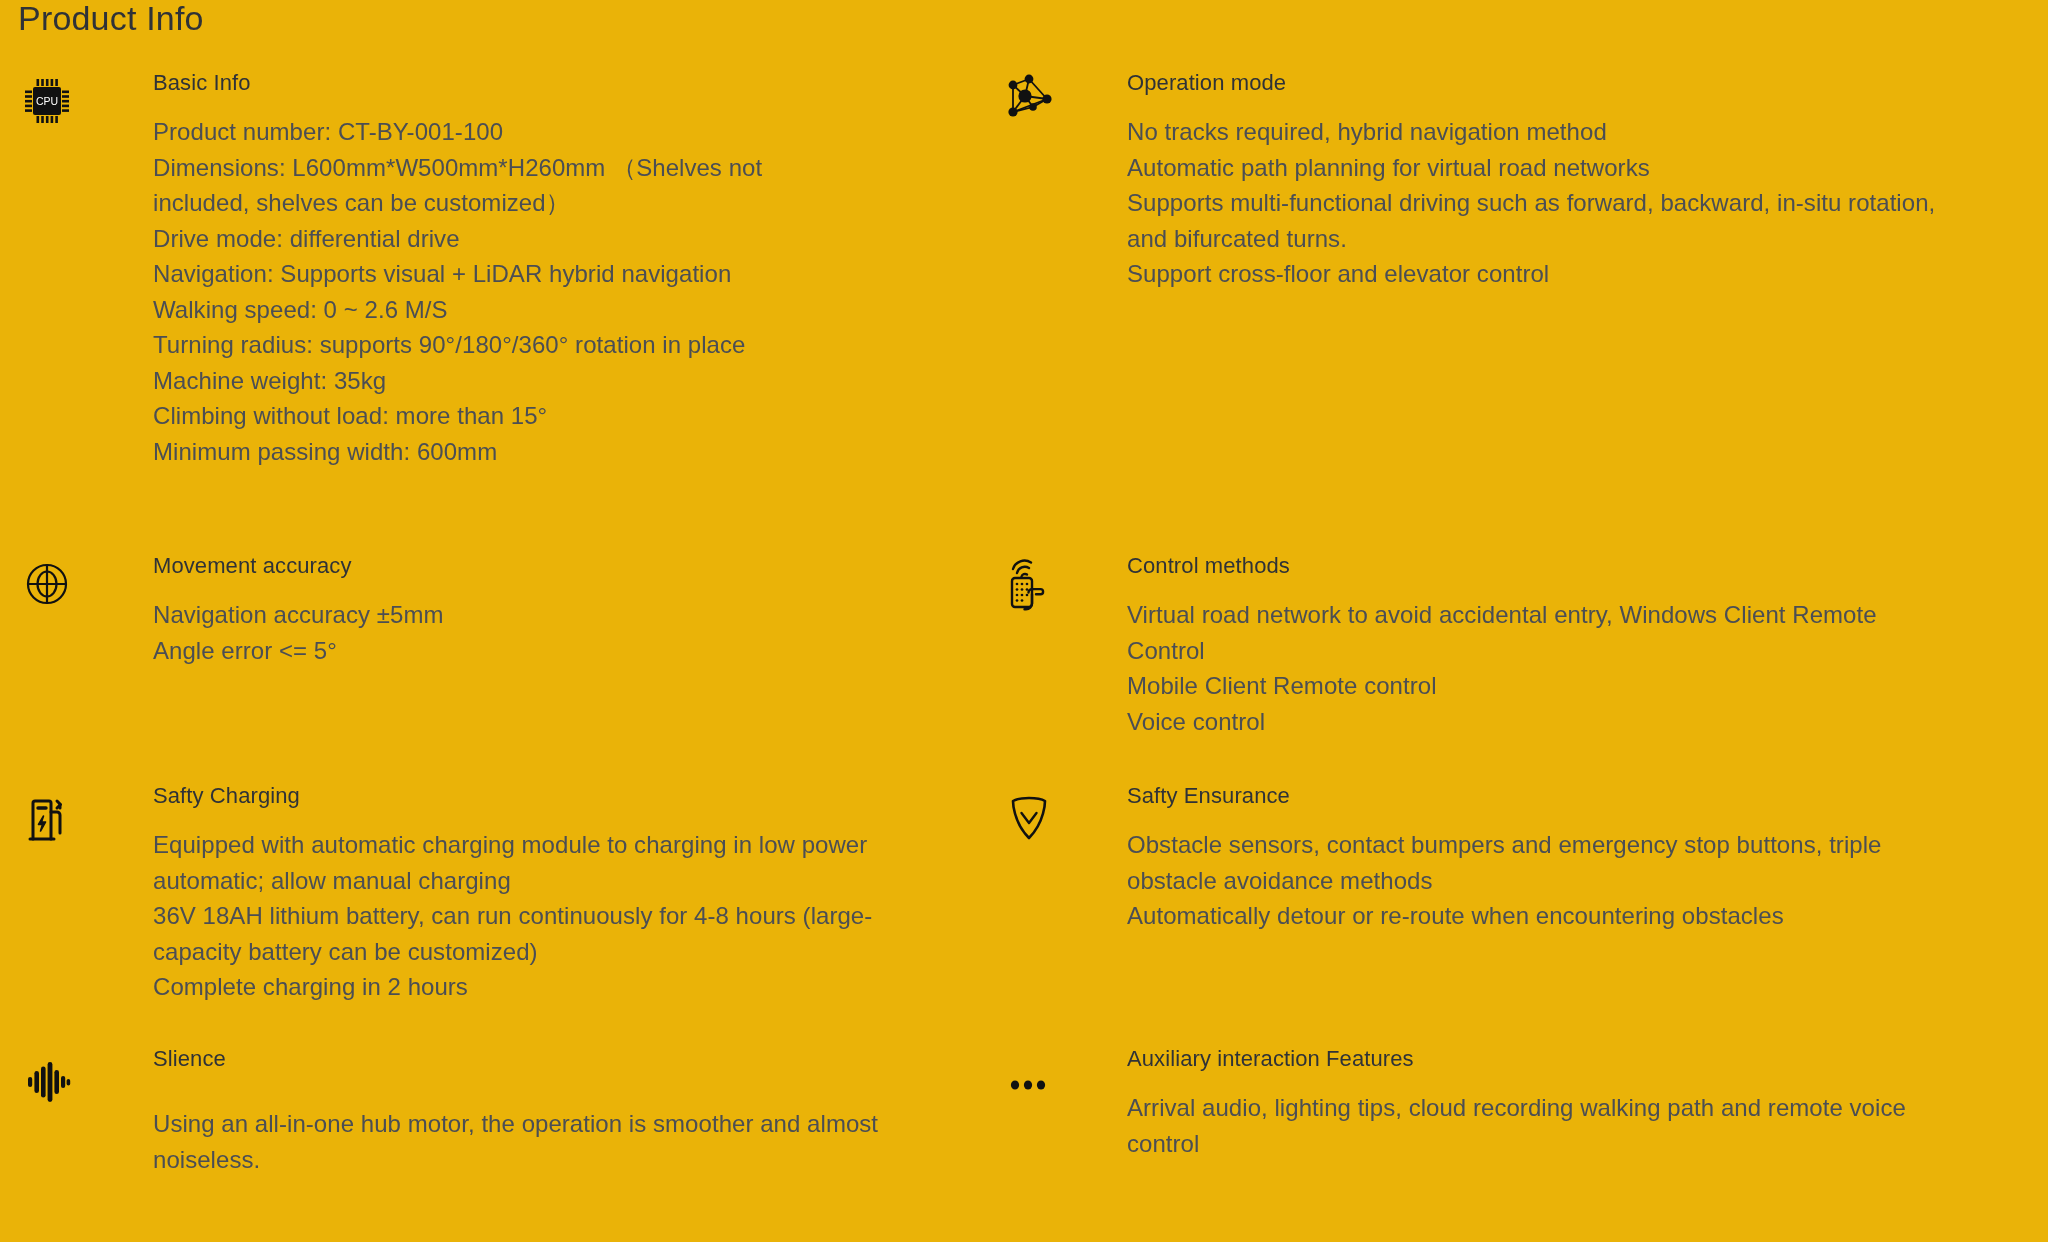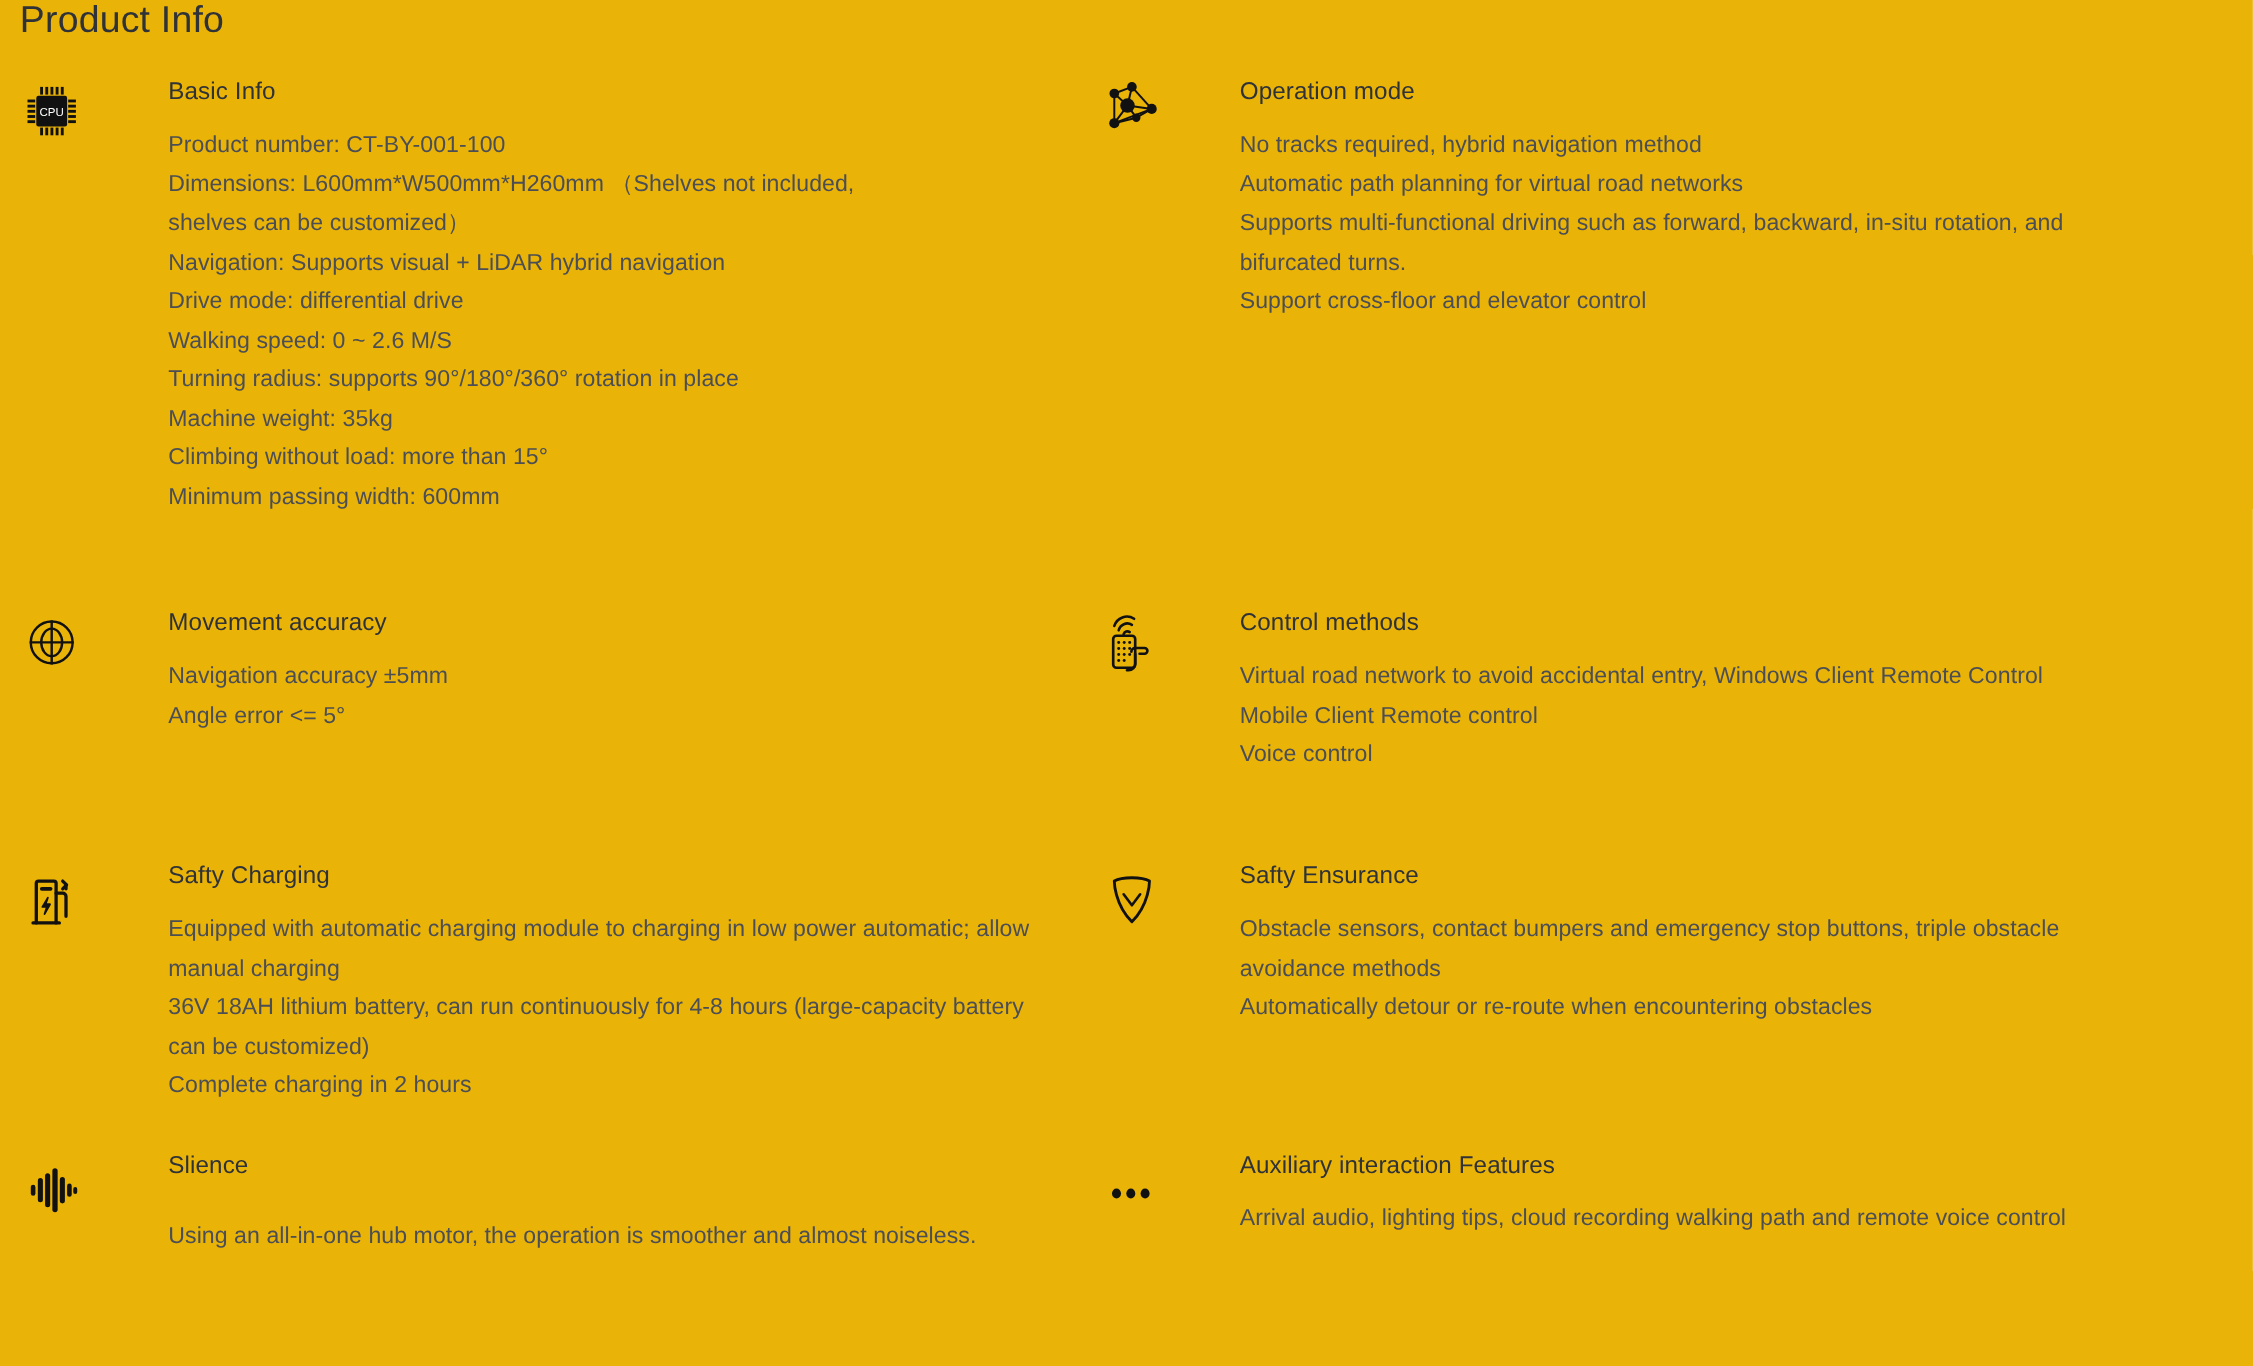--- a/index.html
+++ b/index.html
@@ -51,21 +51,21 @@
     position: absolute;
     font-size: 22px;
     font-weight: 400;
     color: #2f3237;
     line-height: 34px;
     letter-spacing: 0.1px;
     white-space: nowrap;
   }
   .feature-body {
     position: absolute;
-    font-size: 21px;
+    font-size: 24px;
     font-weight: 400;
     color: #4b4e54;
     line-height: 35.5px;
     letter-spacing: 0.05px;
   }
   .feature-body .line { display: block; }
 </style>
 </head>
 <body>
 
@@ -107,22 +107,22 @@
             <rect x="41" y="34.3" width="7" height="2.6"></rect>
           </g>
         </g>
         <text x="26" y="30" text-anchor="middle" font-family="'Liberation Sans', sans-serif" font-size="10.5" fill="#ffffff">CPU</text>
       </svg>
     </div>
     <div class="feature-title" style="left:153px;top:-14px;">Basic Info</div>
     <div class="feature-body" style="left:153px;top:34px;width:800px;">
       <span class="line">Product number: CT-BY-001-100</span>
       <span class="line" style="display:block;width:640px;">Dimensions: L600mm*W500mm*H260mm （Shelves not included, shelves can be customized）</span>
+      <span class="line">Drive mode: differential drive</span>
       <span class="line">Navigation: Supports visual + LiDAR hybrid navigation</span>
-      <span class="line">Drive mode: differential drive</span>
       <span class="line">Walking speed: 0 ~ 2.6 M/S</span>
       <span class="line">Turning radius: supports 90°/180°/360° rotation in place</span>
       <span class="line">Machine weight: 35kg</span>
       <span class="line">Climbing without load: more than 15°</span>
       <span class="line">Minimum passing width: 600mm</span>
     </div>
   </div>
 
   <div class="feature" style="left:0;top:555px;width:1024px;">
     <div class="icon-box" style="left:18px;top:0px;">

